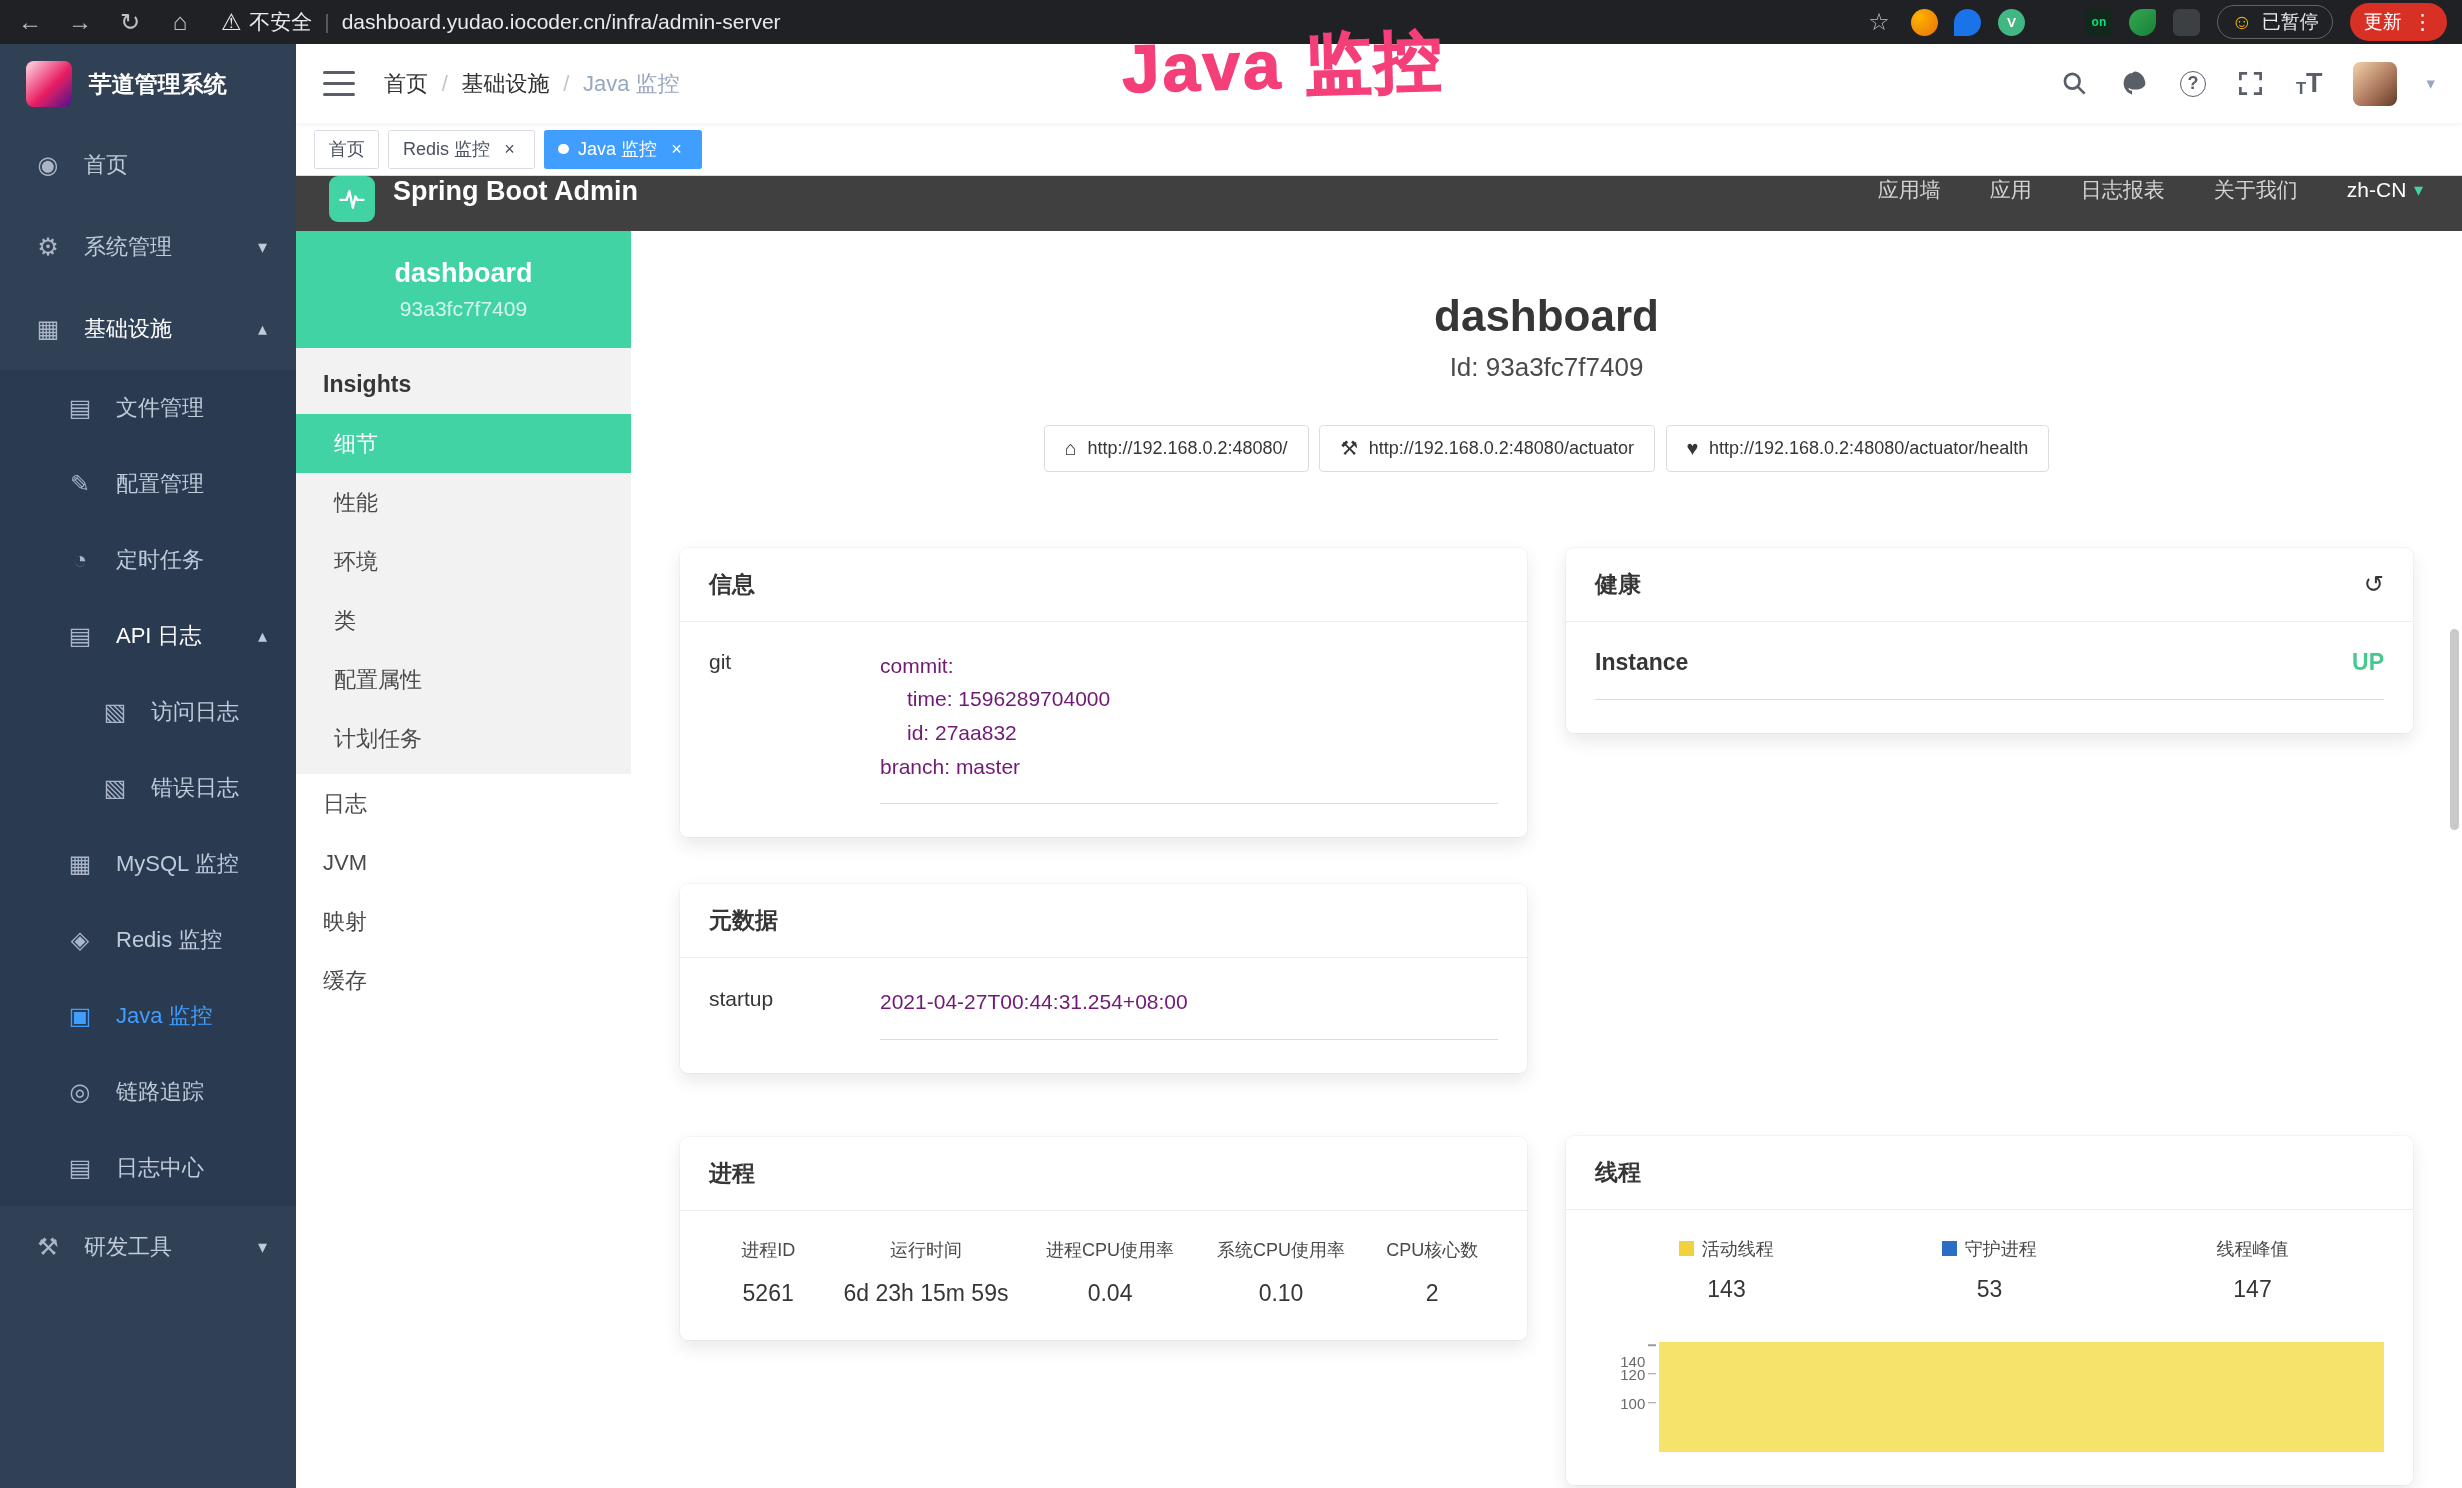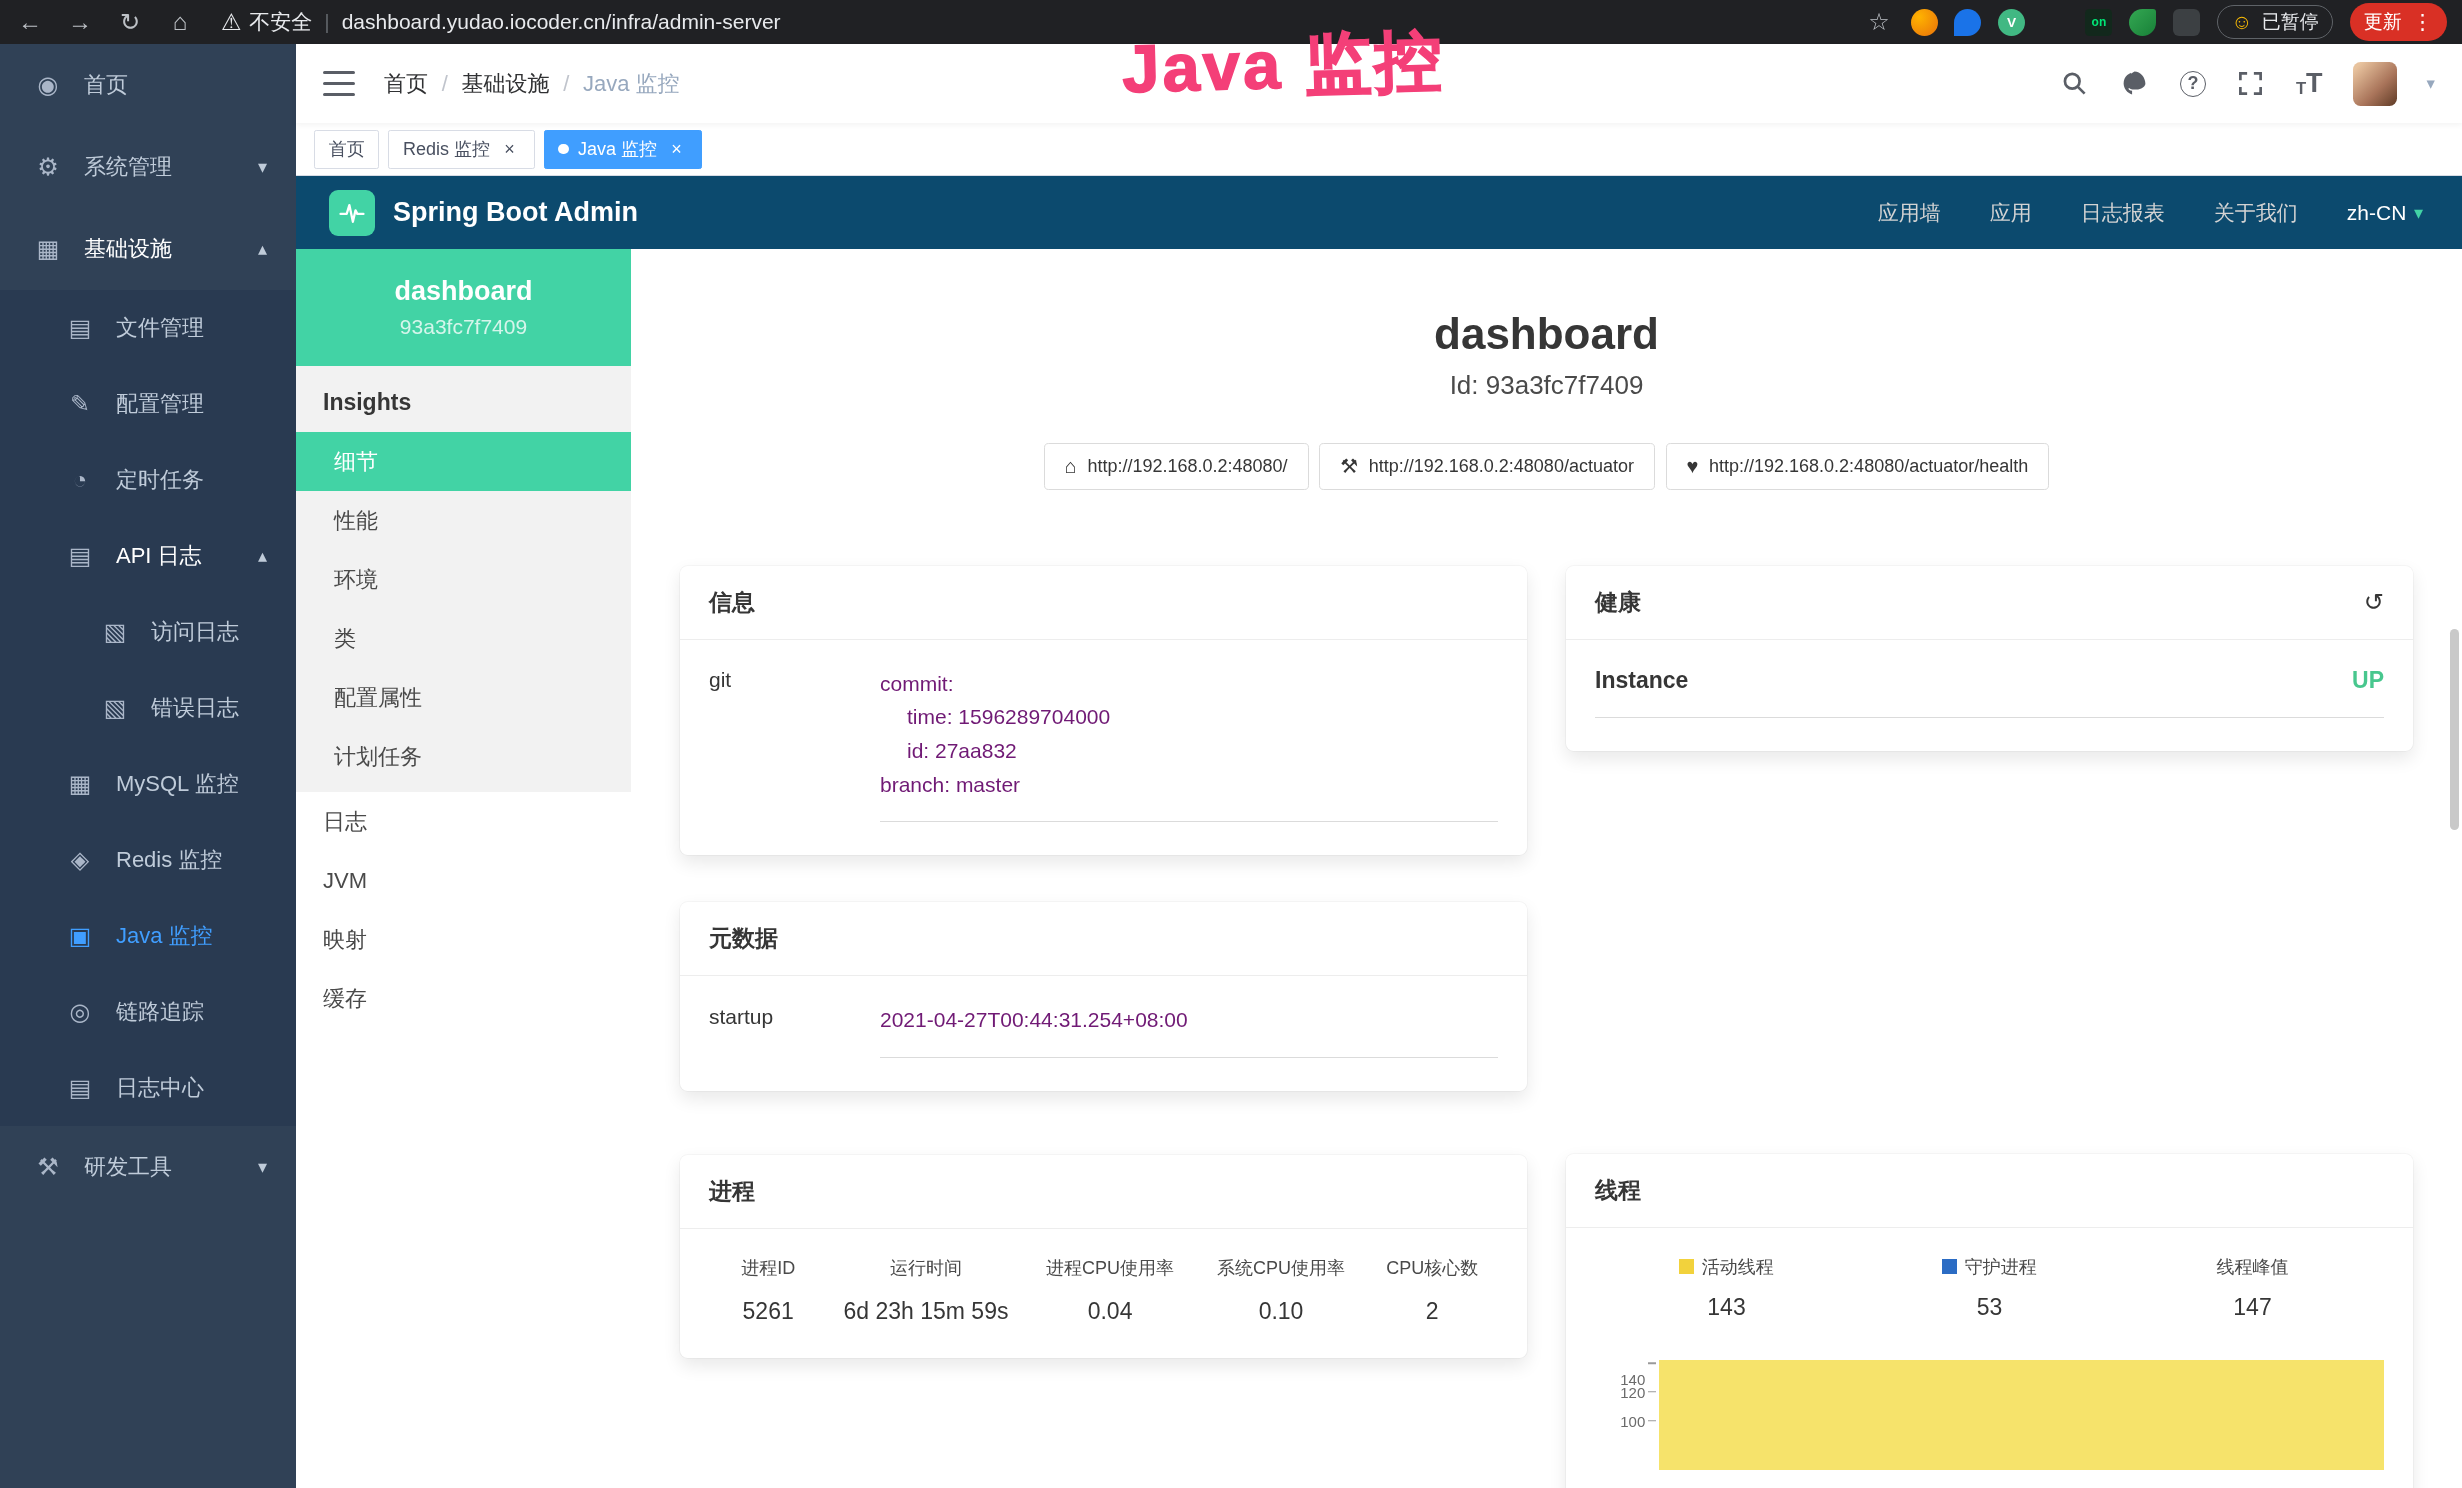--- a/index.html
+++ b/index.html
@@ -65,21 +65,21 @@
   .nav-caret{font-size:16.7px;color:#97a8be}
 
   
   .tags{height:53px;background:#fff;border-bottom:0.8px solid #d8dce5;display:flex;align-items:center;padding:0 18px;gap:9px;position:relative;z-index:1}
   .tag{height:39px;display:inline-flex;align-items:center;gap:9px;padding:0 13.7px;border:0.8px solid #d8dce5;font-size:18px;color:#495060;background:#fff;cursor:pointer;border-radius:2.3px}
   .tag .x{width:21px;text-align:center;border-radius:50%;font-size:18px}
   .tag.active{background:#409eff;border-color:#409eff;color:#fff}
   .tag .dot{width:10.6px;height:10.6px;border-radius:50%;background:#fff}
 
   
-  .sba-head{height:73px;background:#0c4a6e;display:flex;align-items:center;padding:0 39px 0 33px}
+  .sba-head{height:55px;background:#404040;display:flex;align-items:flex-start;padding:0 39px 0 33px}
   .sba-logo{width:46px;height:46px;border-radius:9px;background:#42d3a5;display:flex;align-items:center;justify-content:center;cursor:pointer}
   .sba-brand{color:#fff;font-weight:bold;font-size:27px;margin-left:18px}
   .sba-nav{margin-left:auto;display:flex;align-items:center;gap:49px;font-size:21px;color:#d3d3d3}
   .sba-nav .itm{cursor:pointer}
   .lang{display:flex;align-items:center;gap:7.6px;color:#fff;cursor:pointer}
   .lang .lc{color:#42d3a5;font-size:18px}
 
   
   .sba-body{flex:1;display:flex;overflow:hidden;background:#fff}
   .sba-side{width:335px;flex-shrink:0;display:flex;flex-direction:column}
@@ -174,20 +174,24 @@
       <span class="update">
         <span>更新</span>
         <span class="kebab">⋮</span>
       </span>
     </div>
   </div>
 
   <div class="approw">
 
     <aside class="sidebar">
+      <div class="logo">
+        <span class="logo-img"></span>
+        <span class="logo-title">芋道管理系统</span>
+      </div>
       <div class="mi">
         <span class="ic">◉</span>
         <span>首页</span>
       </div>
       <div class="mi">
         <span class="ic">⚙</span>
         <span>系统管理</span>
         <span class="chev">▾</span>
       </div>
       <div class="mi open-title">

